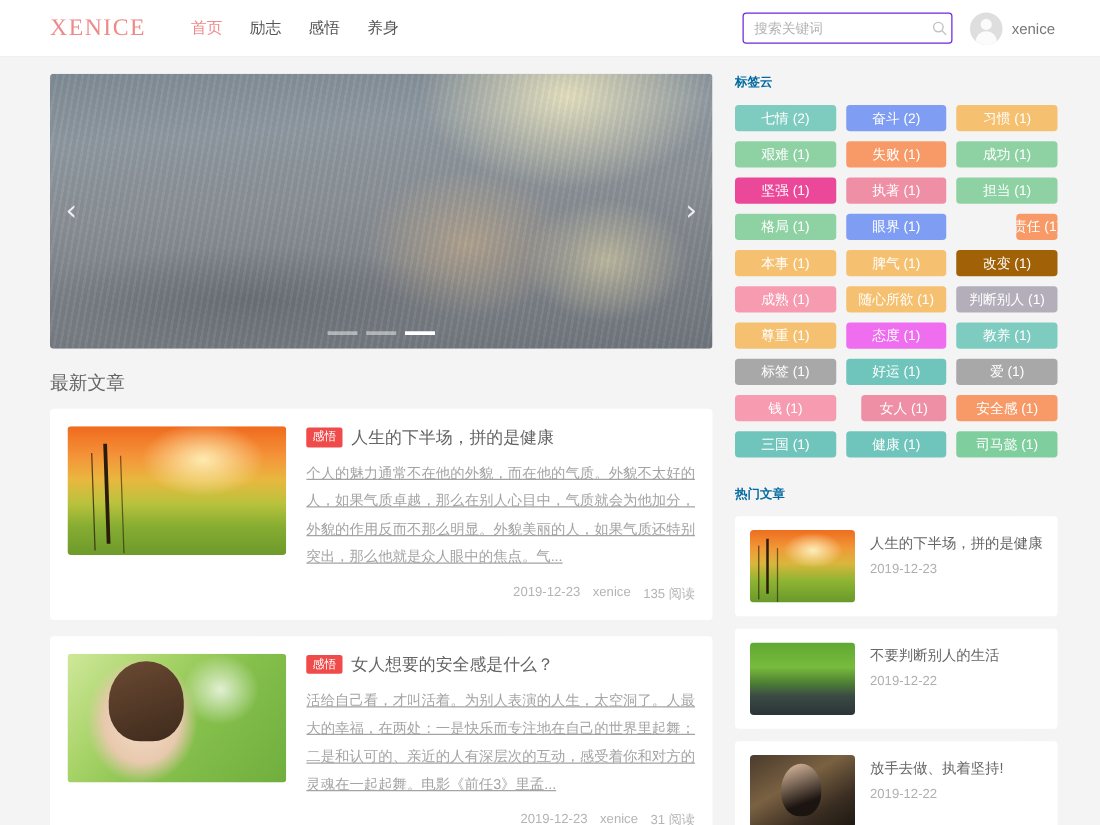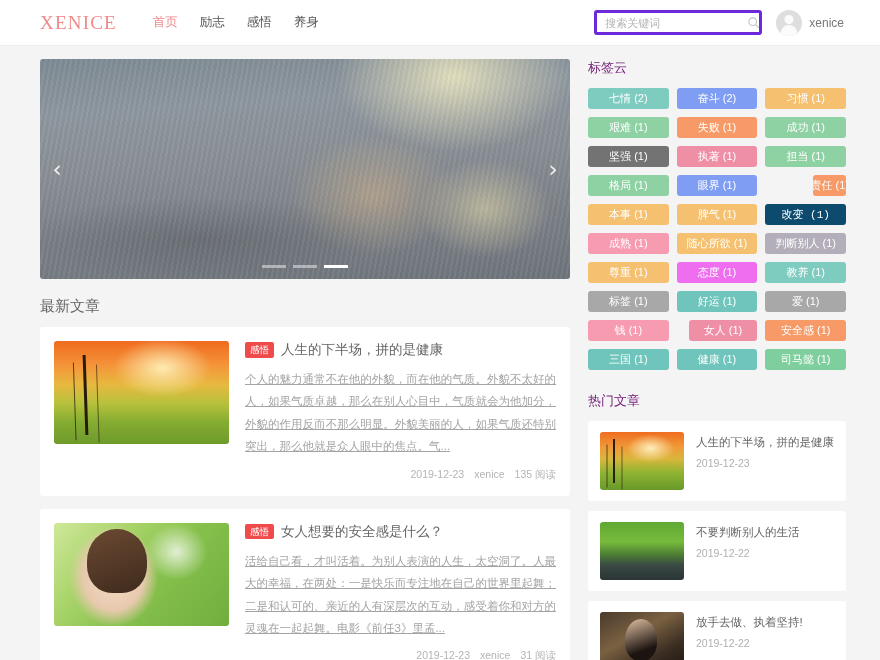--- a/index.html
+++ b/index.html
@@ -22,21 +22,21 @@
     font-family: "Liberation Serif", "DejaVu Serif", serif;
     font-size: 19px; letter-spacing: 1.2px;
     color: #ef8a8a; font-weight: 400;
   }
   .nav { display: flex; align-items: center; margin-left: 36px; gap: 22px; }
   .nav-item { font-size: 12.5px; color: #555; text-decoration: none; white-space: nowrap; }
   .nav-item.active { color: #ef8a8a; }
 
   .header-right { margin-left: auto; display: flex; align-items: center; gap: 14px; }
   .search-box {
-    width: 168px; height: 25px; border: 3px solid #6d28d9; border-radius: 3px;
+    width: 168px; height: 25px; border: 1px solid #6d28d9; border-radius: 3px;
     background: #fff; display: flex; align-items: center; padding: 0 8px;
   }
   .search-input {
     border: none; outline: none; flex: 1; font-size: 11px; color: #9b9b9b;
     font-family: inherit; background: transparent;
   }
   .search-input::placeholder { color: #b3b3b3; }
   .search-icon { width: 13px; height: 13px; flex: 0 0 13px; opacity: .55; }
   .user-box { display: flex; align-items: center; gap: 7px; }
   .avatar {
@@ -85,21 +85,21 @@
   .car-arrow.next { right: 6px; }
   .car-dots {
     position: absolute; bottom: 11px; left: 50%; transform: translateX(-50%);
     display: flex; gap: 7px; z-index: 4;
   }
   .car-dot { width: 24px; height: 3px; background: rgba(255,255,255,.45); cursor: pointer; }
   .car-dot.active { background: #ffffff; }
 
   
   .sec-title { font-size: 15px; color: #666; margin: 18px 0 11px; font-weight: 400; }
-  .side-title { font-size: 13px; color: #701a75; margin: 0 0 11px; font-weight: 400; }
+  .side-title { font-size: 10px; color: #0369a1; margin: 0 0 11px; font-weight: 700; }
 
   
   .art-card {
     background: #fff; border-radius: 3px; padding: 14px;
     display: flex; gap: 16px; margin-bottom: 13px;
   }
   .art-thumb { width: 175px; height: 103px; flex: 0 0 175px; border-radius: 3px; overflow: hidden; }
   .thumb-sunset {
     background:
       radial-gradient(ellipse 70px 42px at 62% 26%, rgba(255,244,190,.9), rgba(255,244,190,0) 70%),
@@ -261,29 +261,29 @@
 
   <div class="col-side">
     <h2 class="side-title">标签云</h2>
     <div class="tag-grid" id="tags">
         <div class="tag" style="background: rgb(126, 203, 192);">七情 (2)</div>
         <div class="tag" style="background: rgb(127, 158, 243);">奋斗 (2)</div>
         <div class="tag" style="background: rgb(245, 193, 112);">习惯 (1)</div>
         <div class="tag" style="background: rgb(142, 210, 164);">艰难 (1)</div>
         <div class="tag" style="background: rgb(247, 154, 104);">失败 (1)</div>
         <div class="tag" style="background: rgb(142, 210, 164);">成功 (1)</div>
-        <div class="tag" style="background: #737373;">坚强 (1)</div>
+        <div class="tag" style="background: #ec4899;">坚强 (1)</div>
         <div class="tag" style="background: rgb(239, 143, 166);">执著 (1)</div>
         <div class="tag" style="background: rgb(142, 210, 164);">担当 (1)</div>
         <div class="tag" style="background: rgb(142, 210, 164);">格局 (1)</div>
         <div class="tag" style="background: rgb(127, 158, 243);">眼界 (1)</div>
         <div class="tag" style="background: rgb(247, 154, 104); margin-left: 48px;">责任 (1)</div>
         <div class="tag" style="background: rgb(245, 193, 112);">本事 (1)</div>
         <div class="tag" style="background: rgb(245, 193, 112);">脾气 (1)</div>
-        <div class="tag" style="background: #0c4a6e; font-family: Liberation Mono, monospace;">改变 (1)</div>
+        <div class="tag" style="background: #a16207;">改变 (1)</div>
         <div class="tag" style="background: rgb(247, 155, 176);">成熟 (1)</div>
         <div class="tag" style="background: rgb(245, 193, 112);">随心所欲 (1)</div>
         <div class="tag" style="background: rgb(179, 174, 186);">判断别人 (1)</div>
         <div class="tag" style="background: rgb(245, 193, 112);">尊重 (1)</div>
         <div class="tag" style="background: rgb(239, 110, 240);">态度 (1)</div>
         <div class="tag" style="background: rgb(126, 203, 192);">教养 (1)</div>
         <div class="tag" style="background: rgb(168, 168, 168);">标签 (1)</div>
         <div class="tag" style="background: rgb(111, 197, 187);">好运 (1)</div>
         <div class="tag" style="background: rgb(168, 168, 168);">爱 (1)</div>
         <div class="tag" style="background: rgb(247, 155, 176);">钱 (1)</div>

